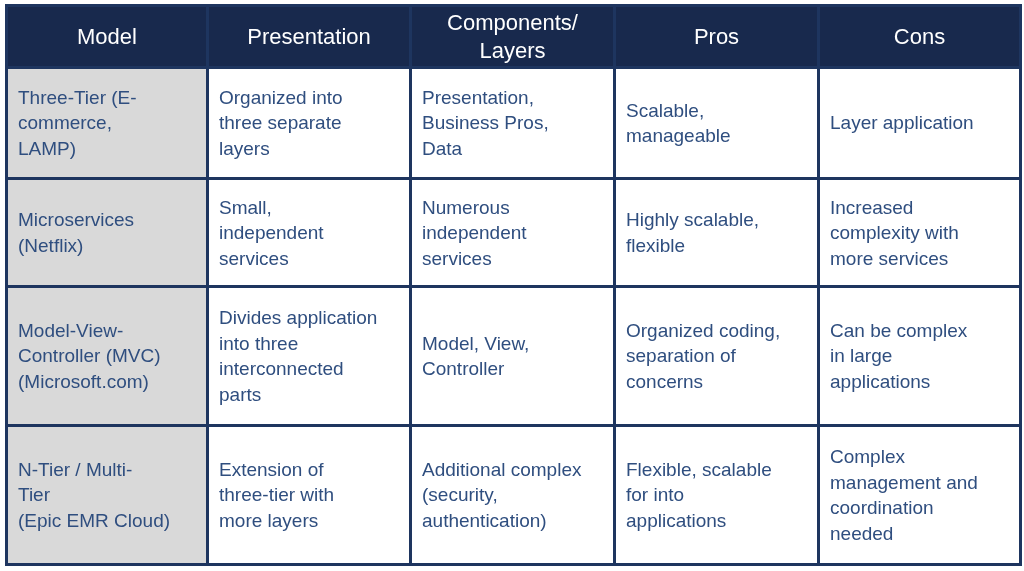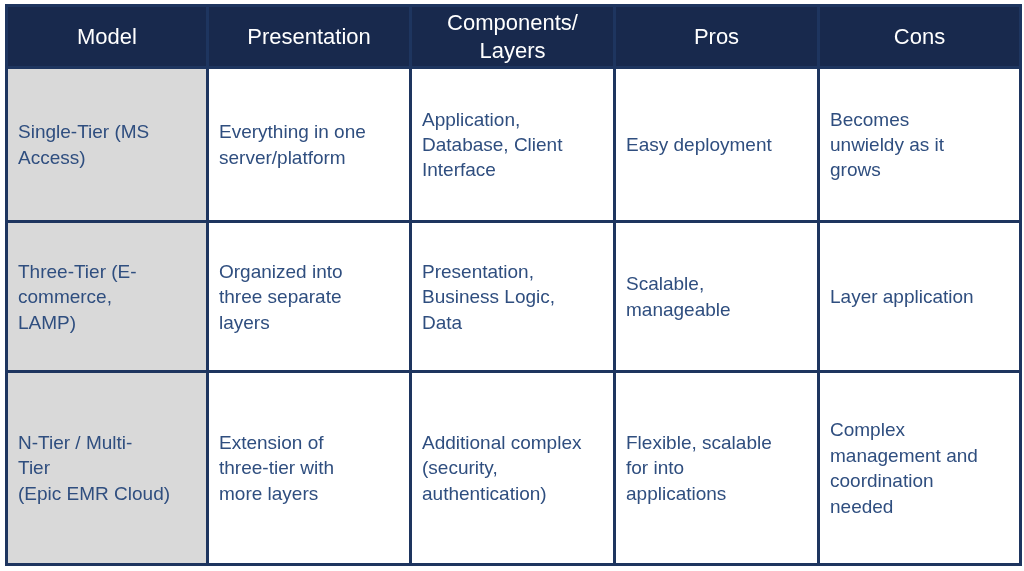--- a/index.html
+++ b/index.html
@@ -72,45 +72,64 @@
           <th>Model</th>
           <th>Presentation</th>
           <th>Components/
 Layers</th>
           <th>Pros</th>
           <th>Cons</th>
         </tr>
     </thead>
     <tbody id="tbody">
         <tr>
-          <td class="rowhead">Single-Tier (MS
-Access)</td>
-          <td>Everything in one
-server/platform</td>
-          <td>Application,
-Database, Client
-Interface</td>
-          <td>Easy deployment</td>
-          <td>Becomes
-unwieldy as it
-grows</td>
-        </tr>
-        <tr>
           <td class="rowhead">Three-Tier (E-
 commerce,
 LAMP)</td>
           <td>Organized into
 three separate
 layers</td>
           <td>Presentation,
-Business Logic,
+Business Pros,
 Data</td>
           <td>Scalable,
 manageable</td>
           <td>Layer application</td>
+        </tr>
+        <tr>
+          <td class="rowhead">Microservices
+(Netflix)</td>
+          <td>Small,
+independent
+services</td>
+          <td>Numerous
+independent
+services</td>
+          <td>Highly scalable,
+flexible</td>
+          <td>Increased
+complexity with
+more services</td>
+        </tr>
+        <tr>
+          <td class="rowhead">Model-View-
+Controller (MVC)
+(Microsoft.com)</td>
+          <td>Divides application
+into three
+interconnected
+parts</td>
+          <td>Model, View,
+Controller</td>
+          <td>Organized coding,
+separation of
+concerns</td>
+          <td>Can be complex
+in large
+applications</td>
         </tr>
         <tr>
           <td class="rowhead">N-Tier / Multi-
 Tier
 (Epic EMR Cloud)</td>
           <td>Extension of
 three-tier with
 more layers</td>
           <td>Additional complex
 (security,

